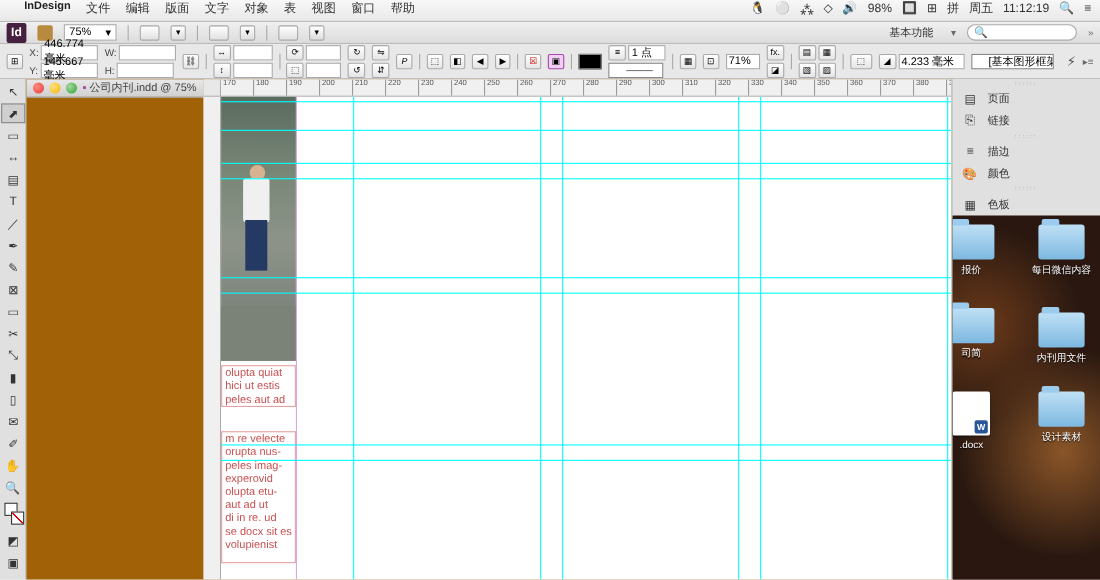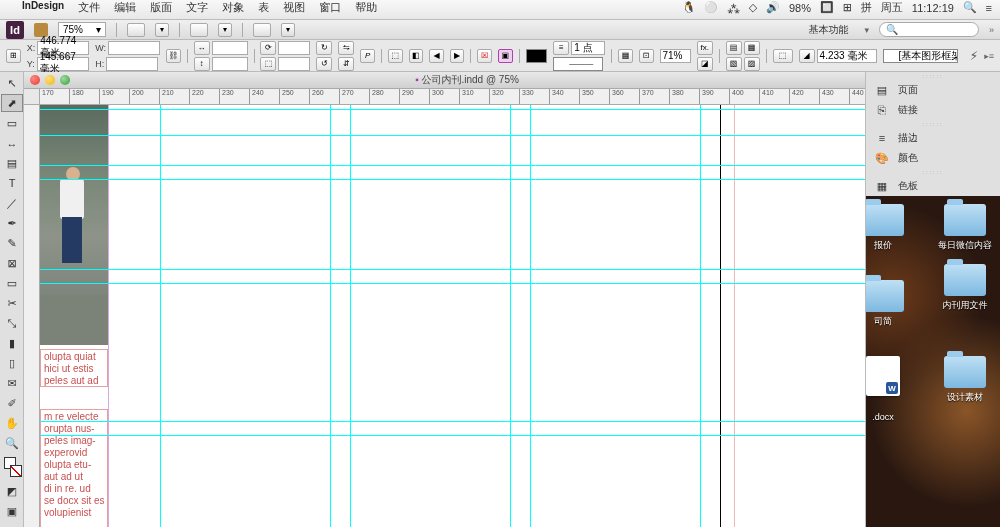--- a/index.html
+++ b/index.html
@@ -44,21 +44,21 @@
 .workspace{position:absolute;top:72px;left:0;right:0;bottom:0;display:flex}
 
 .toolbar{width:24px;background:#e0e0e0;border-right:1px solid #bbb;display:flex;flex-direction:column;padding-top:2px}
 .tool{width:22px;height:18px;margin:0 1px 2px;display:flex;align-items:center;justify-content:center;font-size:11px;color:#333;border:1px solid transparent}
 .tool.sel{background:#cfcfcf;border:1px solid #888}
 .tool.fillswap{height:26px;position:relative}
 .fillswap .f1{position:absolute;width:12px;height:12px;background:#fff;border:1px solid #333;left:2px;top:2px}
 .fillswap .f2{position:absolute;width:12px;height:12px;background:#fff;border:1px solid #333;left:8px;top:10px}
 .fillswap .f2::after{content:"";position:absolute;inset:0;background:linear-gradient(45deg,transparent 45%,#d00 45%,#d00 55%,transparent 55%)}
 
-.docarea{flex:1;display:flex;flex-direction:column;overflow:hidden;background:#a16207}
+.docarea{flex:1;display:flex;flex-direction:row;overflow:hidden;background:#a16207}
 .wintitle{height:17px;background:linear-gradient(#e8e8e8,#d0d0d0);border-bottom:1px solid #aaa;display:flex;align-items:center;padding:0 6px;gap:5px}
 .dot{width:10px;height:10px;border-radius:50%}
 .dot.r{background:radial-gradient(circle at 35% 35%,#ff8a80,#e53734)}
 .dot.y{background:radial-gradient(circle at 35% 35%,#ffe082,#f5b300)}
 .dot.g{background:radial-gradient(circle at 35% 35%,#a5d6a7,#28a528)}
 .wintitle .t{flex:1;text-align:center;font-size:10px;color:#444}
 .wintitle .t .idico{color:#a040a0}
 
 .canvas-wrap{flex:1;position:relative;overflow:hidden;background:#fafafa}
 .hruler{position:absolute;top:0;left:16px;right:0;height:16px;background:#f0f0f0;border-bottom:1px solid #aaa;display:flex;overflow:hidden}
@@ -84,21 +84,21 @@
 .panels .grip{height:8px;display:flex;justify-content:center;align-items:center;color:#999;letter-spacing:2px;font-size:5px}
 .panel-tab{display:flex;align-items:center;height:20px;padding:0 8px;gap:8px;color:#333}
 .panel-tab .pico{width:16px;height:14px;display:flex;align-items:center;justify-content:center;font-size:11px}
 
 .desktop{flex:1;background:#3a2418;position:relative;overflow:hidden}
 .desktop::before{content:"";position:absolute;inset:0;background:radial-gradient(circle at 20% 30%,#6b3a1a 0%,transparent 35%),radial-gradient(circle at 75% 65%,#8a5528 0%,transparent 40%),#2a1810}
 .folder{position:absolute;width:46px;display:flex;flex-direction:column;align-items:center;gap:3px}
 .folder .ficon{width:42px;height:32px;background:linear-gradient(#bfe0f5,#7db8e0);border-radius:3px;position:relative}
 .folder .ficon::before{content:"";position:absolute;top:-5px;left:3px;width:16px;height:6px;background:#9ccced;border-radius:2px 2px 0 0}
 .folder .flabel{font-size:9px;color:#fff;text-align:center;text-shadow:0 1px 1px #000;white-space:nowrap}
-.docfile{position:absolute;width:46px;display:flex;flex-direction:column;align-items:center;gap:16px}
+.docfile{position:absolute;width:46px;display:flex;flex-direction:column;align-items:center;gap:3px}
 .docfile .dicon{width:34px;height:40px;background:#fff;border-radius:2px;position:relative;box-shadow:0 1px 2px rgba(0,0,0,.4)}
 .docfile .dicon::after{content:"W";position:absolute;bottom:2px;right:2px;width:12px;height:12px;background:#2a5699;color:#fff;font-size:8px;font-weight:bold;display:flex;align-items:center;justify-content:center;border-radius:2px}
 .docfile .flabel{font-size:9px;color:#fff;text-align:center;text-shadow:0 1px 1px #000}
 </style>
 </head>
 <body>
 
 <div class="menubar">
   <span class="apple"></span>
   <span class="app">InDesign</span>
@@ -422,21 +422,21 @@
           <div class="flabel">司简</div>
         </div>
         <div class="folder" style="left: -6px; top: 8px;">
           <div class="ficon"></div>
           <div class="flabel">报价</div>
         </div>
         <div class="folder" style="left: 76px; top: 8px;">
           <div class="ficon"></div>
           <div class="flabel">每日微信内容</div>
         </div>
-        <div class="folder" style="left: 76px; top: 68px;">
+        <div class="folder" style="left: 76px; top: 88px;">
           <div class="ficon"></div>
           <div class="flabel">内刊用文件</div>
         </div>
         <div class="folder" style="left: 76px; top: 160px;">
           <div class="ficon"></div>
           <div class="flabel">设计素材</div>
         </div>
         <div class="docfile" style="left: -6px; top: 160px;">
           <div class="dicon"></div>
           <div class="flabel">.docx</div>

